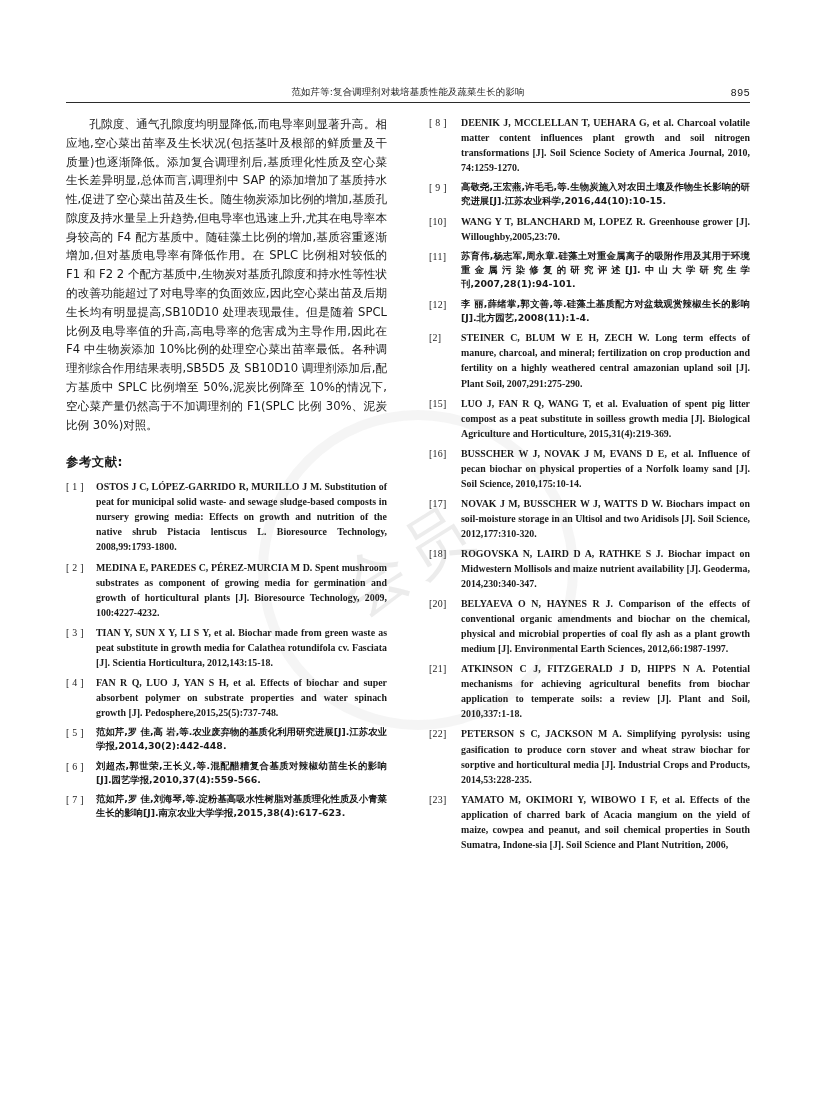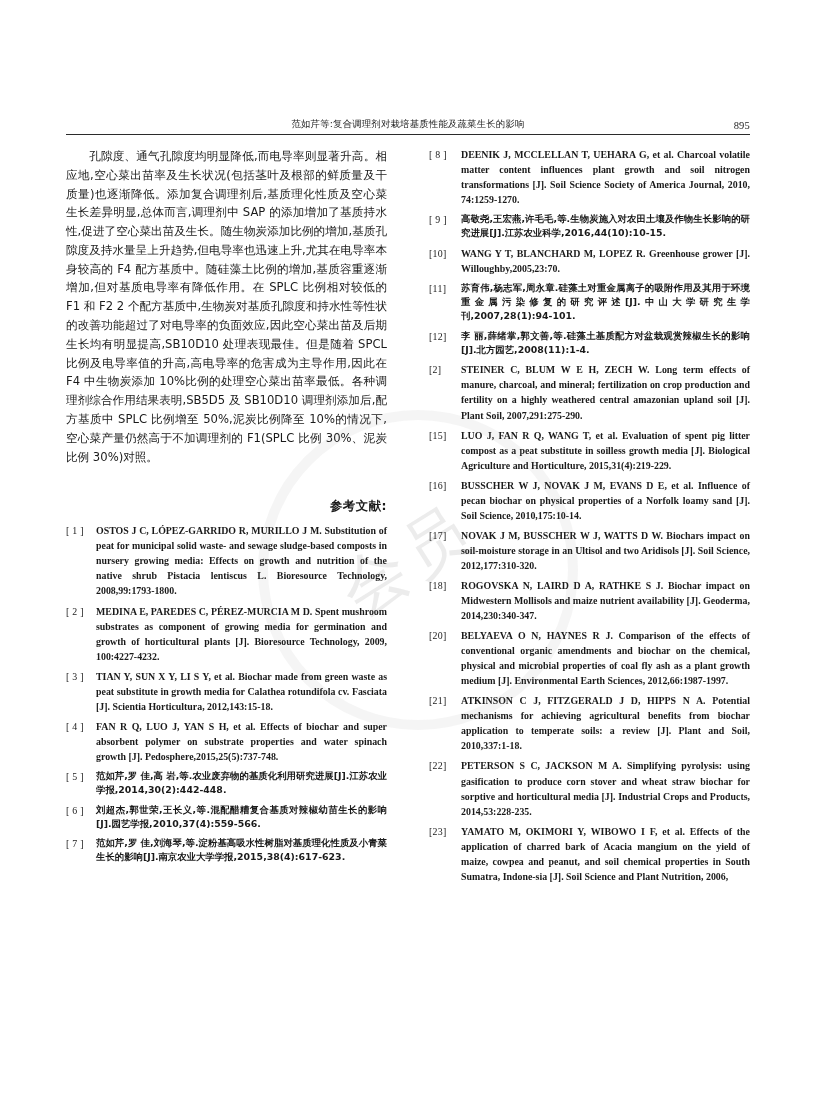--- a/index.html
+++ b/index.html
@@ -22,29 +22,28 @@
     box-sizing: border-box;
   }
   
   .runhead {
     display: flex;
     align-items: flex-end;
     justify-content: space-between;
     font-size: 10.5px;
     letter-spacing: 0.2px;
     padding-bottom: 3px;
-    margin-top: 32px;
   }
   .runhead .title {
     flex: 1;
     text-align: center;
     padding-left: 40px;
   }
   .runhead .pageno {
-    font-family: Liberation Serif, serif;
+    font-family: Liberation Mono, monospace;
     font-size: 10.5px;
     width: 40px;
     text-align: right;
   }
   .rule {
     border-bottom: 1px solid #2b2b2b;
     margin-bottom: 12px;
   }
   
   .cols {
@@ -62,23 +61,22 @@
     margin: 0;
     font-size: 11.6px;
     line-height: 1.62;
     text-align: justify;
     text-justify: inter-ideograph;
     text-indent: 2em;
   }
   h2.refs-heading {
     font-size: 12.4px;
     font-weight: bold;
-    margin: 32px 0 8px 0;
+    margin: 20px 0 8px 0;
     letter-spacing: 0.5px;
-    text-align: right;
   }
   ul.reflist {
     list-style: none;
     margin: 0;
     padding: 0;
   }
   ul.reflist li {
     display: flex;
     font-size: 9.9px;
     line-height: 1.52;
@@ -208,21 +206,21 @@
         <li>
           <span class="num">[12]</span>
           <span class="txt cn">李 丽,薛绪掌,郭文善,等.硅藻土基质配方对盆栽观赏辣椒生长的影响[J].北方园艺,2008(11):1-4.</span>
         </li>
         <li>
           <span class="num">[2]</span>
           <span class="txt">STEINER C, BLUM W E H, ZECH W. Long term effects of manure, charcoal, and mineral; fertilization on crop production and fertility on a highly weathered central amazonian upland soil [J]. Plant Soil, 2007,291:275-290.</span>
         </li>
         <li>
           <span class="num">[15]</span>
-          <span class="txt">LUO J, FAN R Q, WANG T, et al. Evaluation of spent pig litter compost as a peat substitute in soilless growth media [J]. Biological Agriculture and Horticulture, 2015,31(4):219-229.</span>
+          <span class="txt">LUO J, FAN R Q, WANG T, et al. Evaluation of spent pig litter compost as a peat substitute in soilless growth media [J]. Biological Agriculture and Horticulture, 2015,31(4):219-369.</span>
         </li>
         <li>
           <span class="num">[16]</span>
           <span class="txt">BUSSCHER W J, NOVAK J M, EVANS D E, et al. Influence of pecan biochar on physical properties of a Norfolk loamy sand [J]. Soil Science, 2010,175:10-14.</span>
         </li>
         <li>
           <span class="num">[17]</span>
           <span class="txt">NOVAK J M, BUSSCHER W J, WATTS D W. Biochars impact on soil-moisture storage in an Ultisol and two Aridisols [J]. Soil Science, 2012,177:310-320.</span>
         </li>
         <li>

